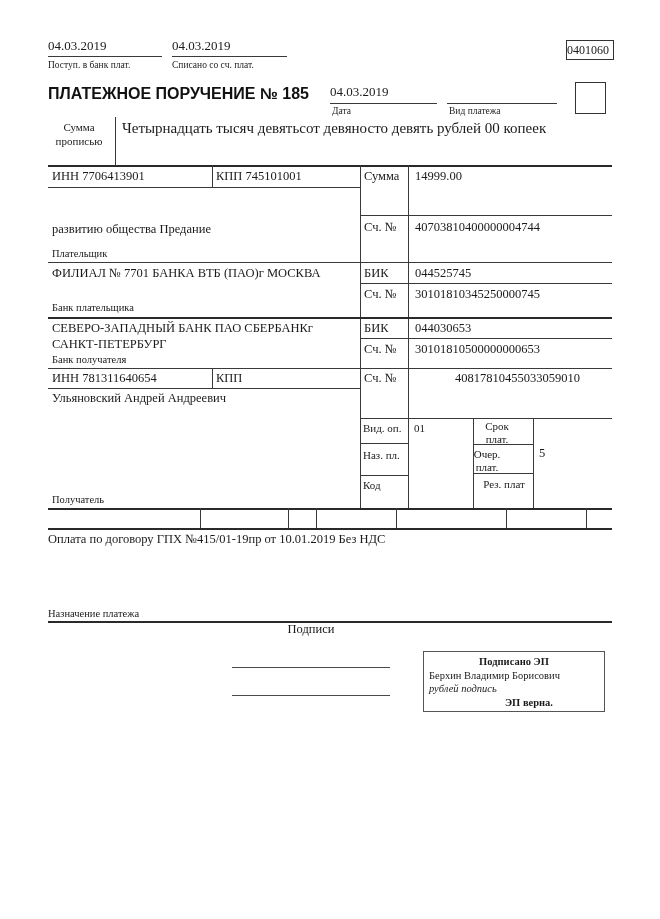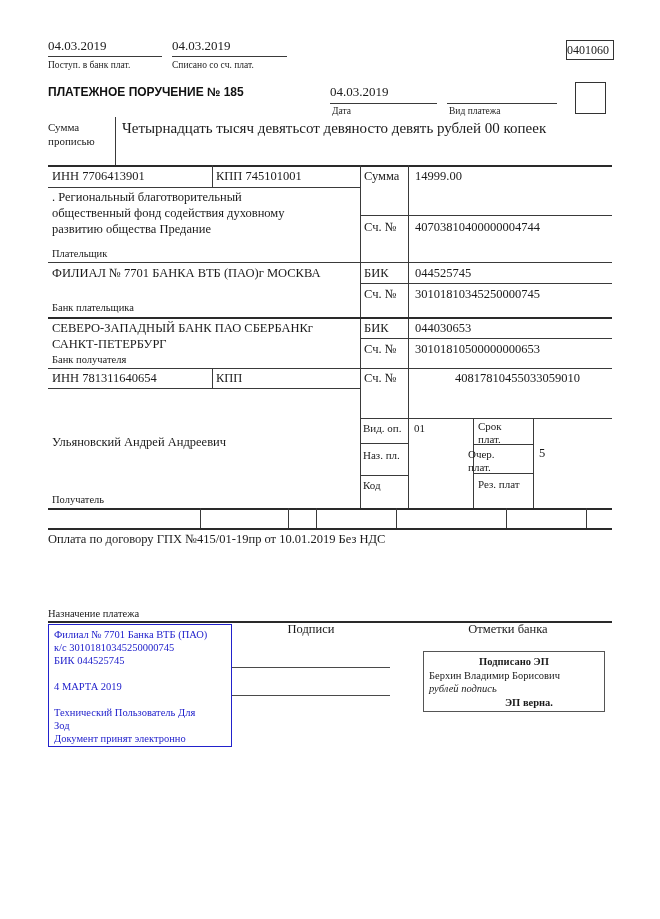--- a/index.html
+++ b/index.html
@@ -6,23 +6,23 @@
   .page{position:relative;width:660px;height:919px;background:#ffffff;margin:0 auto;
         font-family:"Liberation Serif", serif;color:#1a1a1a;overflow:hidden;}
   .hl{position:absolute;height:1px;background:#3a3a3a;}
   .hl2{position:absolute;height:2px;background:#2a2a2a;}
   .vl{position:absolute;width:1px;background:#3a3a3a;}
   .t{position:absolute;font-size:12.5px;line-height:15px;white-space:nowrap;}
   .tw{position:absolute;font-size:15px;line-height:16px;}
   .dt{position:absolute;font-size:13px;line-height:15px;white-space:nowrap;}
   .sm{position:absolute;font-size:9.5px;line-height:11px;white-space:nowrap;color:#222;}
   .lbl{position:absolute;font-size:10.5px;line-height:12px;white-space:nowrap;color:#1a1a1a;}
-  .sub{position:absolute;font-size:11px;line-height:13px;}
+  .sub{position:absolute;font-size:11px;line-height:13px;text-align:center;}
   .title{position:absolute;font-family:"Liberation Sans", sans-serif;font-weight:bold;
-         font-size:12px;white-space:nowrap;color:#111;}
+         font-size:16px;white-space:nowrap;color:#111;}
   .box{position:absolute;border:1px solid #333;background:#fff;}
   .bluebox{position:absolute;border:1.5px solid #2222cc;color:#2222cc;
            font-size:10.5px;line-height:13px;padding:3px 5px;box-sizing:border-box;}
   .bluebox div{min-height:13px;}
   .stampbox{position:absolute;border:1.5px solid #555;box-sizing:border-box;
             font-size:10.5px;line-height:13.5px;padding:3px 5px;}
   .sigline{position:absolute;height:1px;background:#4a4a4a;}
   .ctr{text-align:center;}
   .b{font-weight:bold;}
   .i{font-style:italic;}
@@ -82,22 +82,20 @@
   <div class="vl" style="left:396px;top:508px;height:20px;"></div>
   <div class="vl" style="left:506px;top:508px;height:20px;"></div>
   <div class="vl" style="left:586px;top:508px;height:20px;"></div>
   <div class="hl2" style="left:48px;top:528px;width:564px;"></div>
 
   <div class="t" style="left:52px;top:169px;">ИНН 7706413901</div>
   <div class="t" style="left:216px;top:169px;">КПП 745101001</div>
   <div class="t" style="left:364px;top:169px;">Сумма</div>
   <div class="t" style="left:415px;top:169px;">14999.00</div>
 
-  <div class="t" style="left:52px;top:190px;">. Региональный благотворительный</div>
-  <div class="t" style="left:52px;top:206px;">общественный фонд содействия духовному</div>
   <div class="t" style="left:52px;top:222px;">развитию общества Предание</div>
   <div class="t" style="left:364px;top:220px;">Сч. №</div>
   <div class="t" style="left:415px;top:220px;">40703810400000004744</div>
   <div class="lbl" style="left:52px;top:248px;">Плательщик</div>
 
   <div class="t" style="left:52px;top:266px;">ФИЛИАЛ № 7701 БАНКА ВТБ (ПАО)г МОСКВА</div>
   <div class="t" style="left:364px;top:266px;">БИК</div>
   <div class="t" style="left:415px;top:266px;">044525745</div>
   <div class="t" style="left:364px;top:287px;">Сч. №</div>
   <div class="t" style="left:415px;top:287px;">30101810345250000745</div>
@@ -108,53 +106,41 @@
   <div class="t" style="left:364px;top:321px;">БИК</div>
   <div class="t" style="left:415px;top:321px;">044030653</div>
   <div class="t" style="left:364px;top:342px;">Сч. №</div>
   <div class="t" style="left:415px;top:342px;">30101810500000000653</div>
   <div class="lbl" style="left:52px;top:354px;">Банк получателя</div>
 
   <div class="t" style="left:52px;top:371px;">ИНН 781311640654</div>
   <div class="t" style="left:216px;top:371px;">КПП</div>
   <div class="t" style="left:364px;top:371px;">Сч. №</div>
   <div class="t" style="left:415px;top:371px;margin-left:40px;">40817810455033059010</div>
-  <div class="t" style="left:52px;top:391px;margin-top:44px;">Ульяновский Андрей Андреевич</div>
+  <div class="t" style="left:52px;top:391px;">Ульяновский Андрей Андреевич</div>
   <div class="lbl" style="left:52px;top:494px;">Получатель</div>
 
   <div class="sub" style="left:363px;top:422px;">Вид. оп.</div>
   <div class="sub" style="left:414px;top:422px;">01</div>
   <div class="sub" style="left:478px;top:420px;width:38px;white-space:normal;">Срок плат.</div>
   <div class="sub" style="left:363px;top:449px;">Наз. пл.</div>
   <div class="sub" style="left:468px;top:448px;width:38px;white-space:normal;">Очер. плат.</div>
   <div class="t" style="left:539px;top:446px;">5</div>
   <div class="sub" style="left:363px;top:479px;">Код</div>
   <div class="sub" style="left:478px;top:478px;width:52px;white-space:normal;">Рез. плат</div>
 
   <div class="t" style="left:48px;top:532px;">Оплата по договору ГПХ №415/01-19пр от 10.01.2019 Без НДС</div>
   <div class="lbl" style="left:48px;top:608px;">Назначение платежа</div>
   <div class="hl2" style="left:48px;top:621px;width:564px;"></div>
 
-  <div class="bluebox" style="left:48px;top:624px;width:184px;height:123px;">
-    <div>Филиал № 7701 Банка ВТБ (ПАО)</div>
-    <div>к/с 30101810345250000745</div>
-    <div>БИК 044525745</div>
-    <div></div>
-    <div>4 МАРТА 2019</div>
-    <div></div>
-    <div>Технический Пользователь Для</div>
-    <div>Зод</div>
-    <div>Документ принят электронно</div>
-  </div>
 
   <div class="t ctr" style="left:232px;top:622px;width:158px;">Подписи</div>
   <div class="sigline" style="left:232px;top:667px;width:158px;"></div>
   <div class="sigline" style="left:232px;top:695px;width:158px;"></div>
 
-  <div class="t ctr" style="left:408px;top:622px;width:200px;">Отметки банка</div>
   <div class="stampbox" style="left:423px;top:651px;width:182px;height:61px;">
     <div class="ctr b">Подписано ЭП</div>
     <div>Берхин Владимир Борисович</div>
     <div class="i">рублей подпись</div>
     <div class="ctr b" style="padding-left:30px;">ЭП верна.</div>
   </div>
 
 </div>
 
 </body></html>

